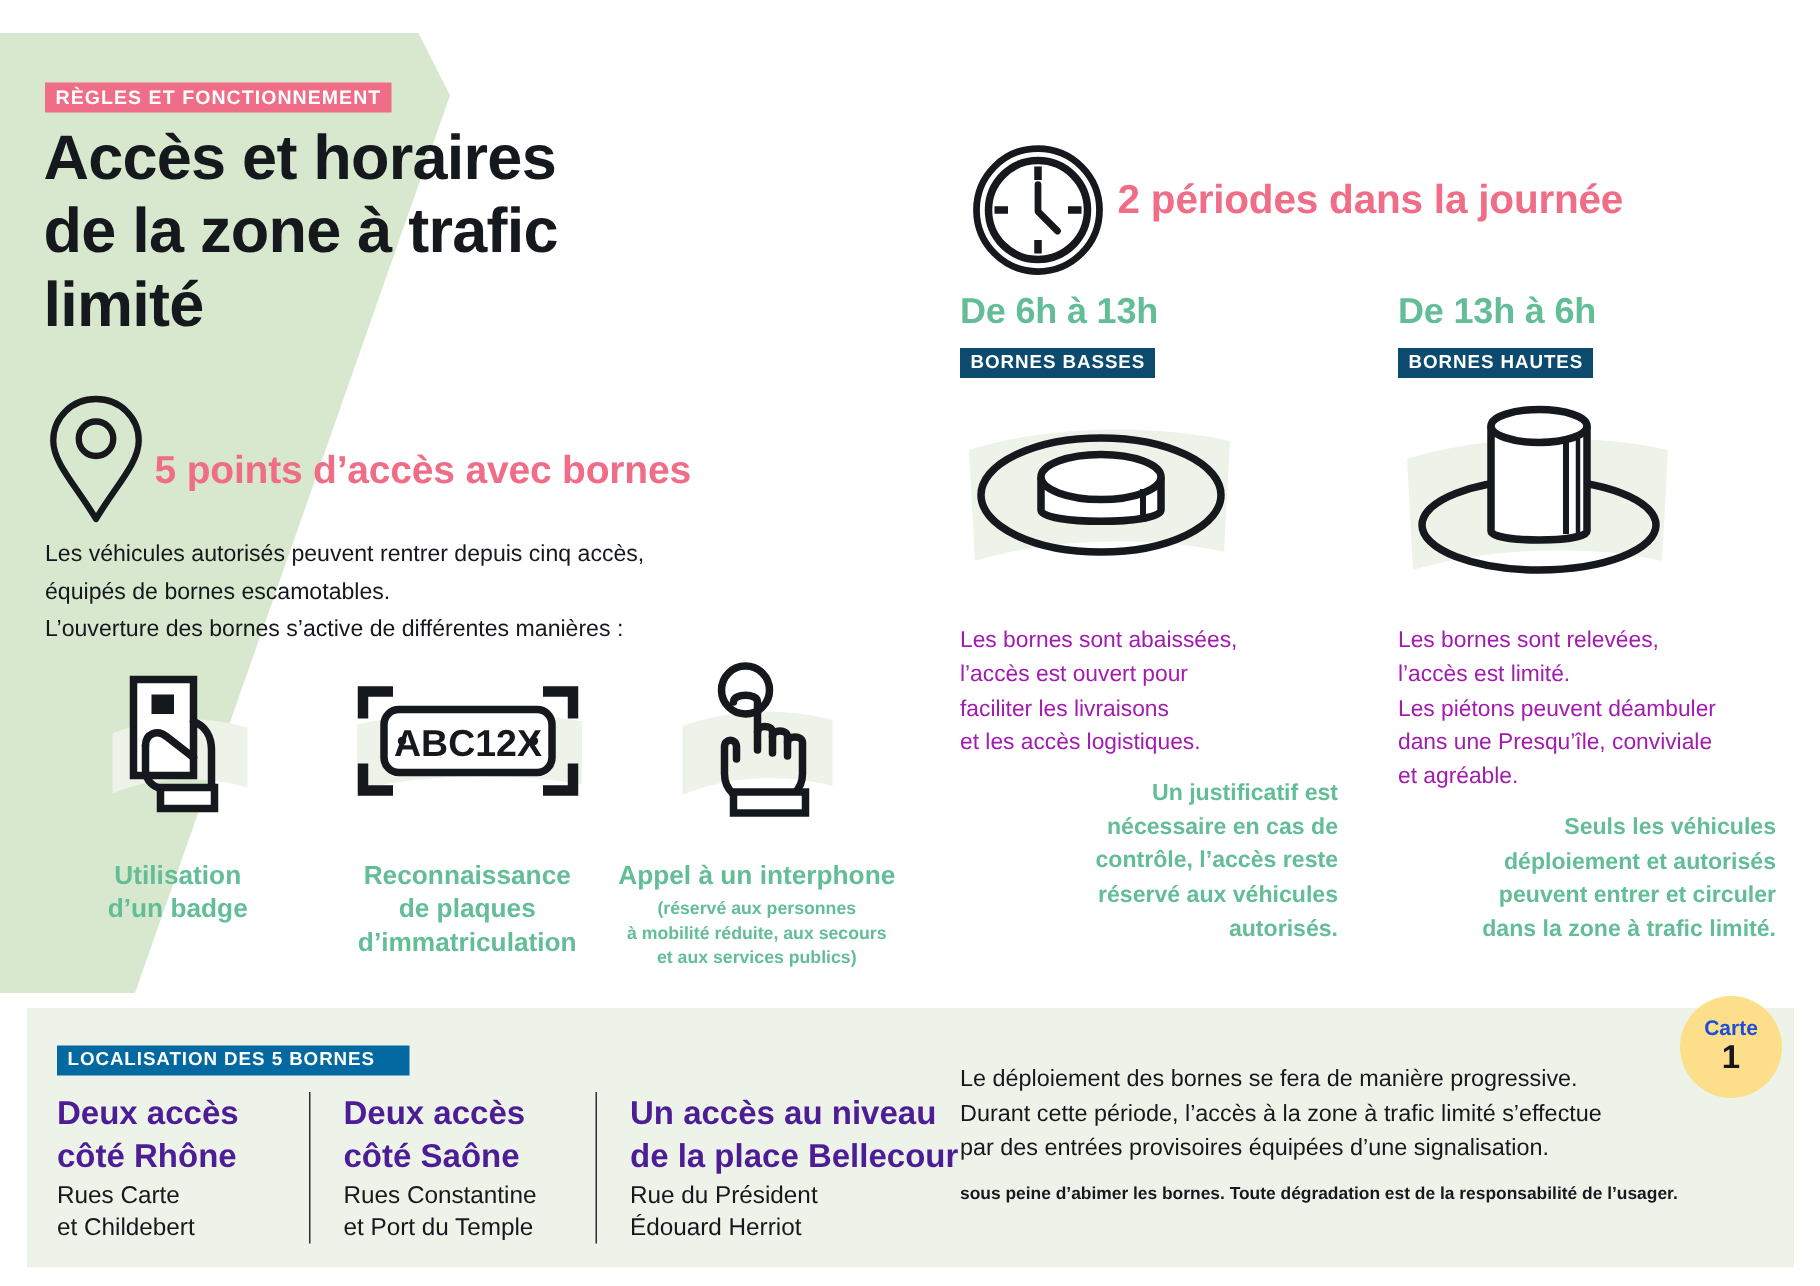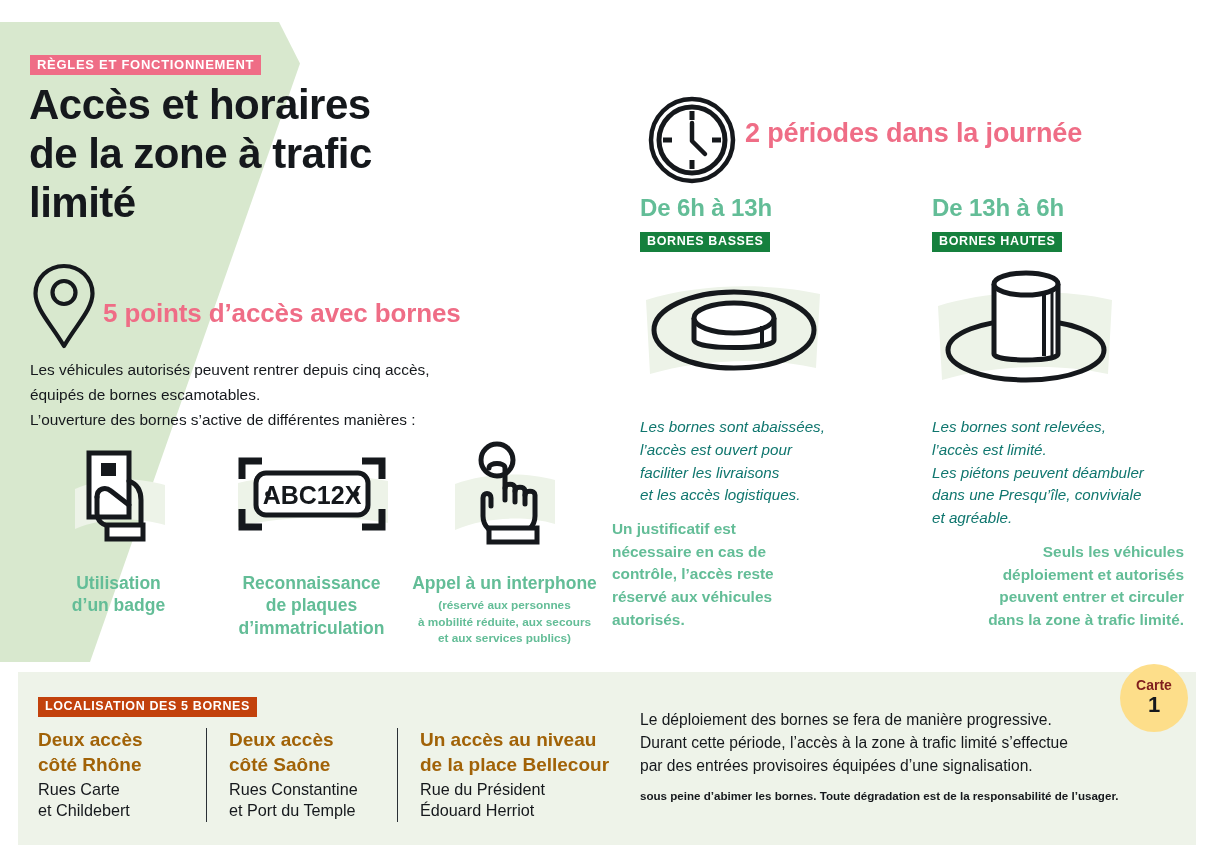--- a/index.html
+++ b/index.html
@@ -124,21 +124,21 @@
     color: #63bd97;
     font-size: 24px;
     font-weight: bold;
     letter-spacing: -0.005em;
     line-height: 1;
     white-space: nowrap;
   }
   .period-tag {
     display: inline-block;
     margin-top: 12px;
-    background: #15803d;
+    background: #0c4a6e;
     color: #ffffff;
     font-size: 12.5px;
     font-weight: bold;
     letter-spacing: 0.05em;
     padding: 3px 7px 4px 7px;
     line-height: 1;
     white-space: nowrap;
   }
 
   .bollard-art {
@@ -147,66 +147,65 @@
     height: 130px;
   }
   #bollard-art-0 { left: 640px; }
   #bollard-art-1 { left: 932px; }
 
   .period-desc {
     position: absolute;
     width: 258px;
     font-size: 15.2px;
     line-height: 1.5;
-    color: #0f766e;
-    font-style: italic;
+    color: #a21caf;
   }
   #period-desc-0 { left: 640px; top: 416px; }
   #period-desc-1 { left: 932px; top: 416px; }
 
   .period-highlight {
     position: absolute;
     width: 252px;
     color: #63bd97;
     font-weight: bold;
     font-size: 15.4px;
     line-height: 1.47;
   }
-  #period-high-0 { left: 612px; top: 518px; }
+  #period-high-0 { left: 640px; top: 518px; text-align: right; }
   #period-high-1 { left: 932px; top: 541px; text-align: right; }
 
   
   .footer-tag {
     position: absolute;
     left: 38px; top: 697px;
-    background: #c2410c;
+    background: #0369a1;
     color: #ffffff;
     font-size: 12.5px;
     font-weight: bold;
     letter-spacing: 0.05em;
-    padding: 3px 7px 4px 7px;
+    padding: 3px 23px 4px 7px;
     line-height: 1;
     white-space: nowrap;
   }
   .loc-cols {
     position: absolute;
     left: 38px; top: 728px;
     display: flex;
   }
   .loc-col { padding-right: 22px; width: 146px; }
   .loc-col + .loc-col {
     border-left: 1.4px solid #2a2f35;
     padding-left: 22px;
     width: 146px;
   }
   #loc-col-2 { width: 175px; }
   .loc-title {
-    color: #a16207;
-    font-weight: bold;
-    font-size: 19px;
+    color: #4c1d95;
+    font-weight: bold;
+    font-size: 22px;
     line-height: 1.3;
   }
   .loc-body {
     font-size: 16.2px;
     line-height: 1.3;
     color: #15181c;
     margin-top: 2px;
   }
 
   .footer-note {
@@ -232,21 +231,21 @@
     left: 1120px; top: 664px;
     width: 68px; height: 68px;
     border-radius: 50%;
     background: #fdde8a;
     display: flex;
     flex-direction: column;
     align-items: center;
     justify-content: center;
     z-index: 3;
   }
-  .carte-label { font-size: 14px; font-weight: bold; line-height: 1; color: #7f1d1d; }
+  .carte-label { font-size: 14px; font-weight: bold; line-height: 1; color: #1d4ed8; }
   .carte-num { font-size: 22px; font-weight: bold; line-height: 1.1; color: #15181c; margin-top: 1px; }
 
   .nowrap { white-space: nowrap; }
 </style>
 </head>
 <body>
 
 <div class="bg-green-wedge"></div>
 <div class="bg-footer-band"></div>
 

